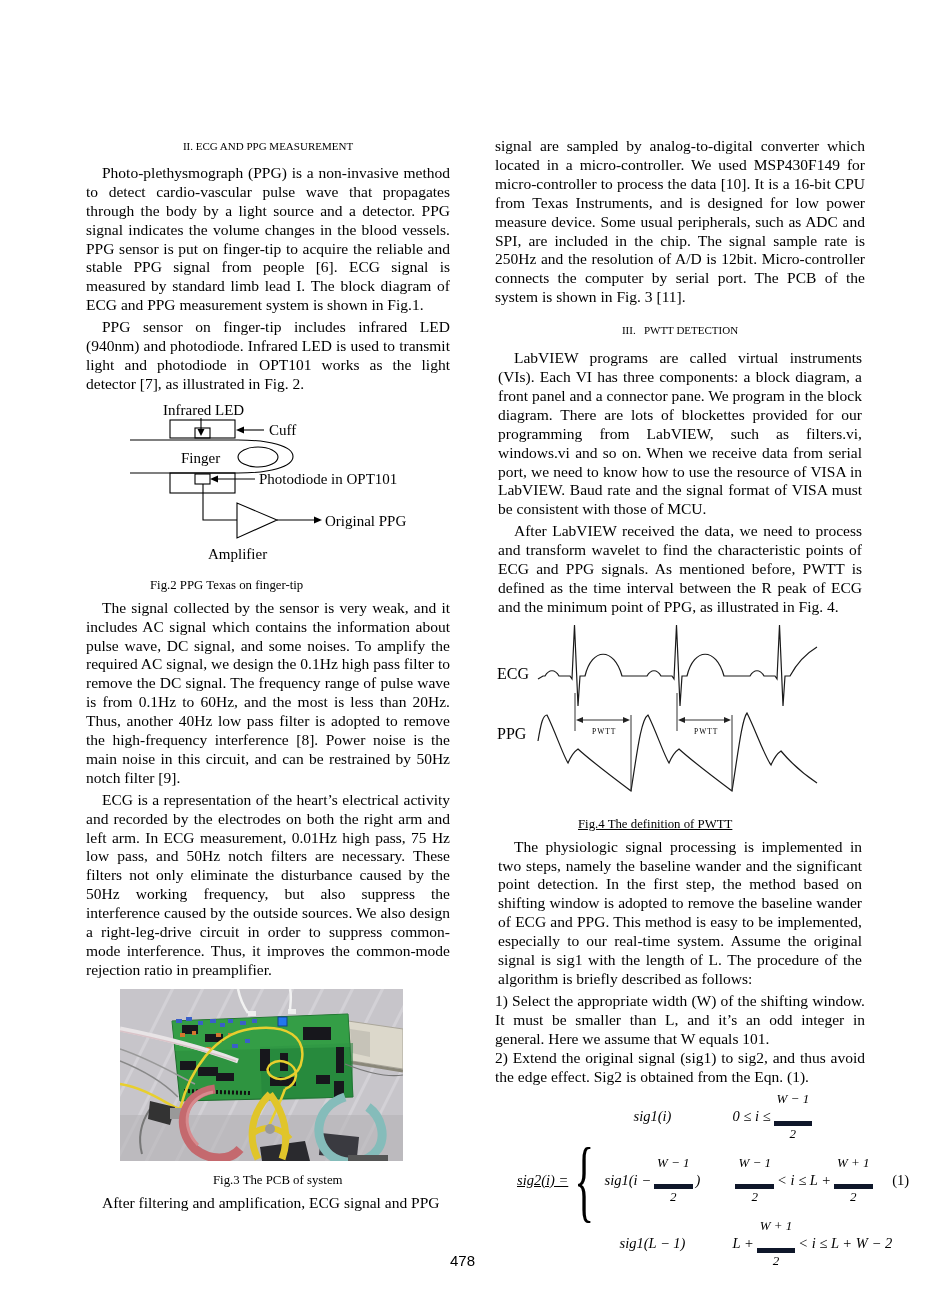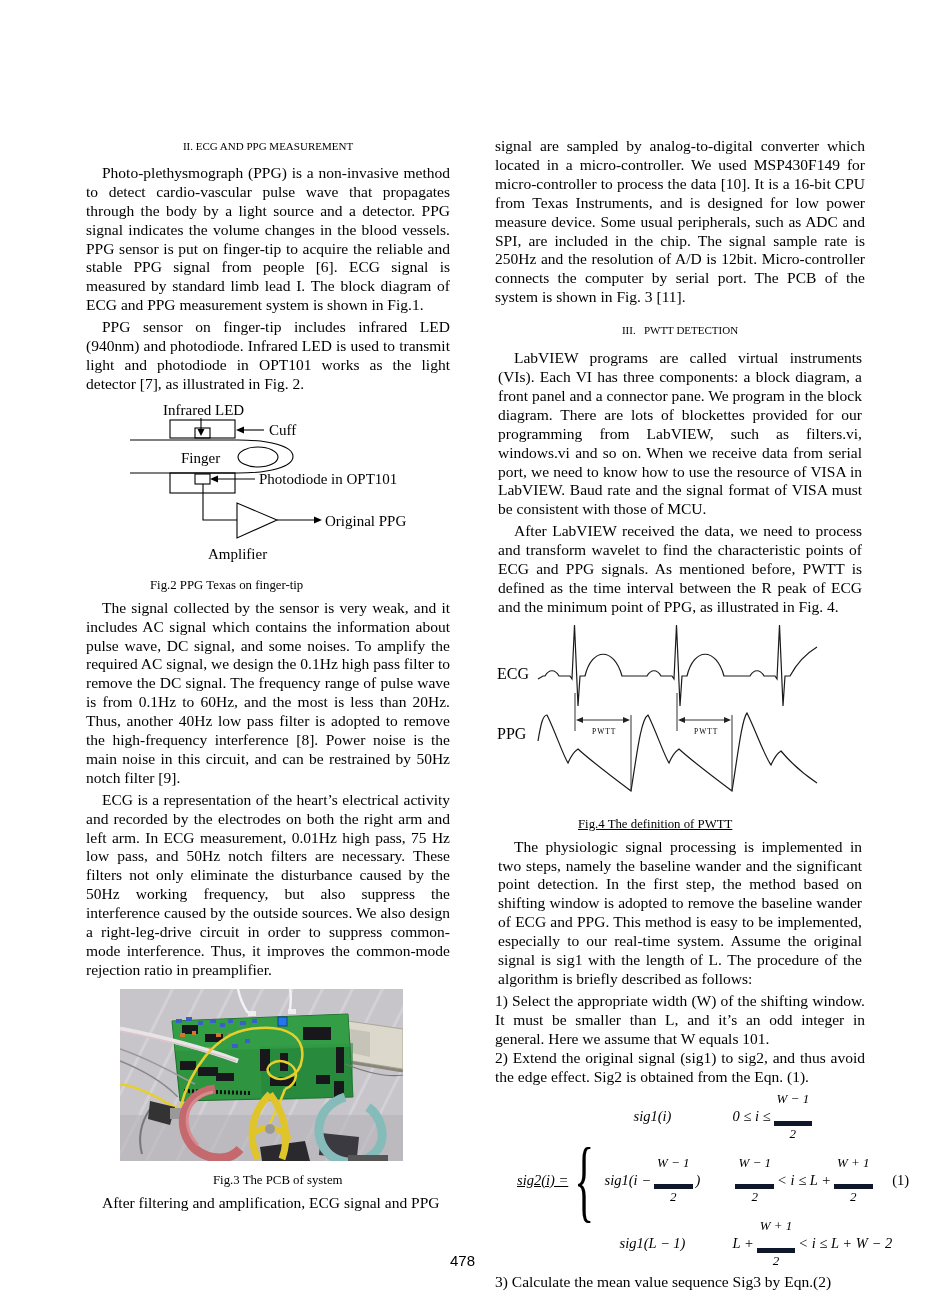--- a/index.html
+++ b/index.html
@@ -290,16 +290,15 @@
               <span class="num">W + 1</span>
               <span class="den">2</span>
             </span>
           <span>&lt; i ≤ L + W − 2</span>
         </span>
       </span>
     </span>
     <span class="eqno">(1)</span>
   </div>
 
-  <p class="noindent">3) Calculate the mean value sequence Sig3 by Eqn.(2)</p>
 </div>
 
 <div class="page-footer">478</div>
 
 </body></html>

